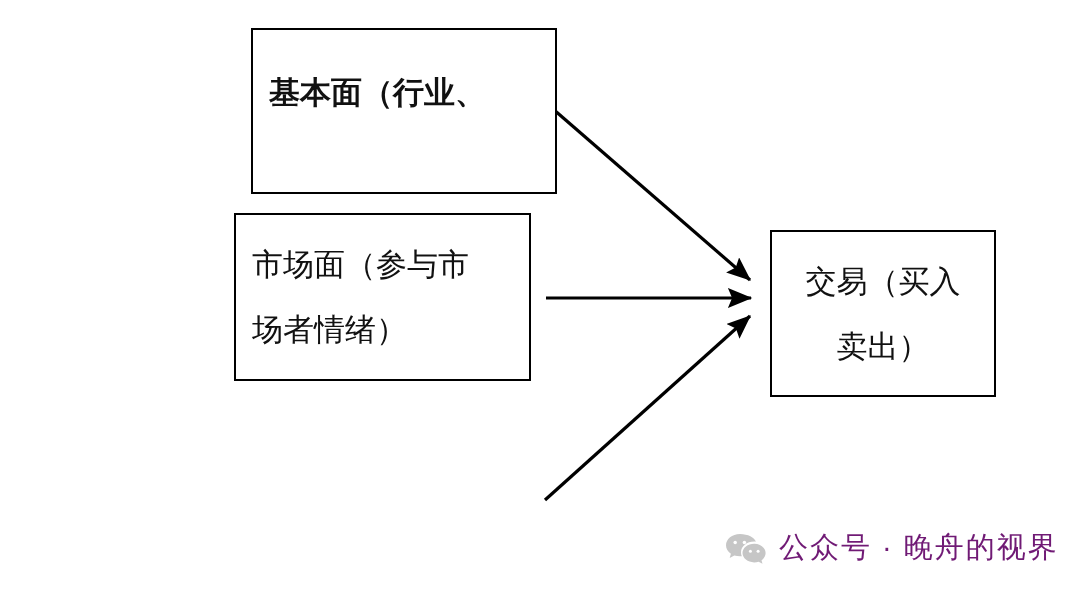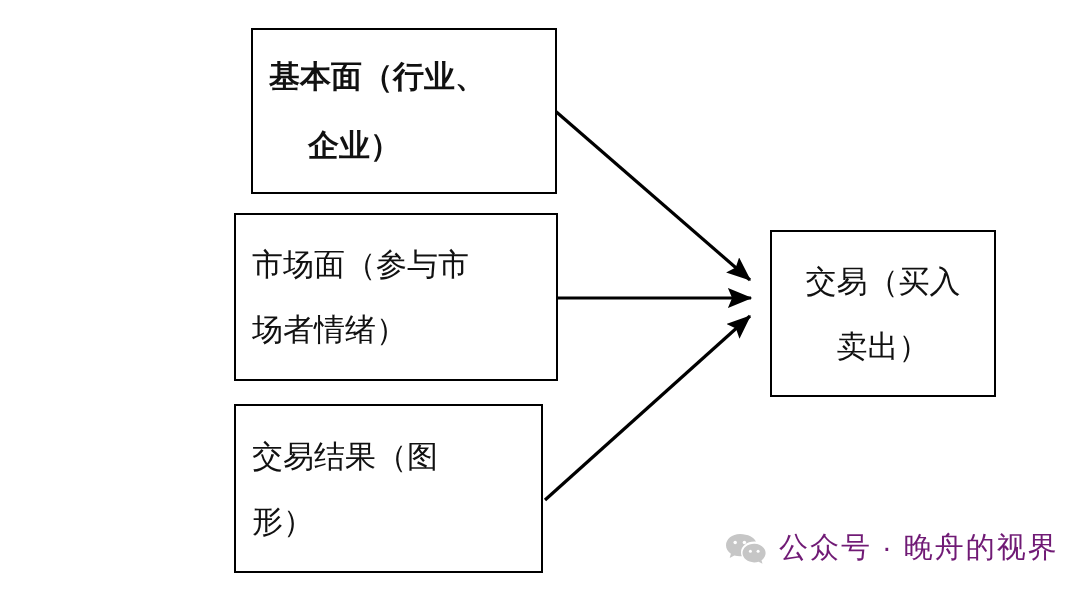--- a/index.html
+++ b/index.html
@@ -103,32 +103,27 @@
 
     <line x1="538" y1="96" x2="750" y2="280" stroke="#000000" stroke-width="3.2" marker-end="url(#arrowhead)"></line>
 
     <line x1="546" y1="298" x2="751" y2="298" stroke="#000000" stroke-width="3.2" marker-end="url(#arrowhead)"></line>
 
     <line x1="545" y1="500" x2="750" y2="316" stroke="#000000" stroke-width="3.2" marker-end="url(#arrowhead)"></line>
   </svg>
 
   <div class="node-box" style="left:251px; top:28px; width:306px; height:166px;font-weight:bold;">
     <div class="node-line justify-line gap-1">基本面（行业、</div>
-    <div class="node-line left-line" style="padding-left:55px;">企业）</div>
   </div>
 
-  <div class="node-box" style="left:234px; top:213px; width:324px; height:168px;">
+  <div class="node-box" style="left:234px; top:213px; width:297px; height:168px;">
     <div class="node-line justify-line gap-2">市场面（参与市</div>
     <div class="node-line left-line" style="padding-left:16px;">场者情绪）</div>
   </div>
 
-  <div class="node-box" style="left:234px; top:404px; width:309px; height:169px;">
-    <div class="node-line justify-line gap-2">交易结果（图</div>
-    <div class="node-line left-line" style="padding-left:16px;">形）</div>
-  </div>
 
   <div class="node-box" style="left:758px; top:230px; width:226px; height:167px;margin-left:12px;">
     <div class="node-line center-line gap-2">交易（买入</div>
     <div class="node-line center-line">卖出）</div>
   </div>
 
   <div id="watermark" style="left:725px; top:528px;">
     <span>
       <svg class="wm-icon" viewBox="0 0 42 32" xmlns="http://www.w3.org/2000/svg">
 

